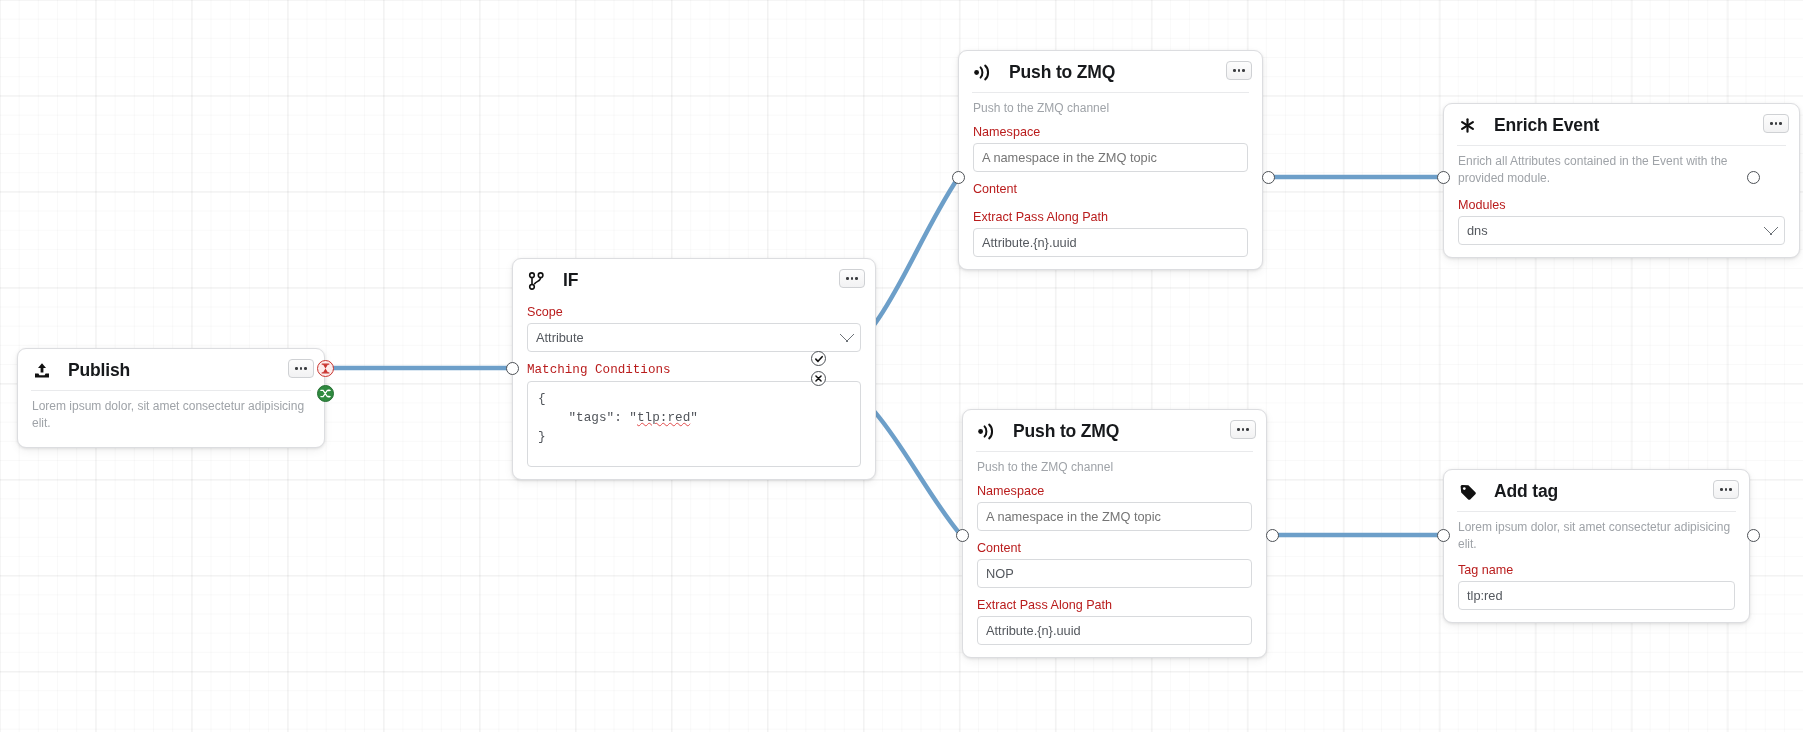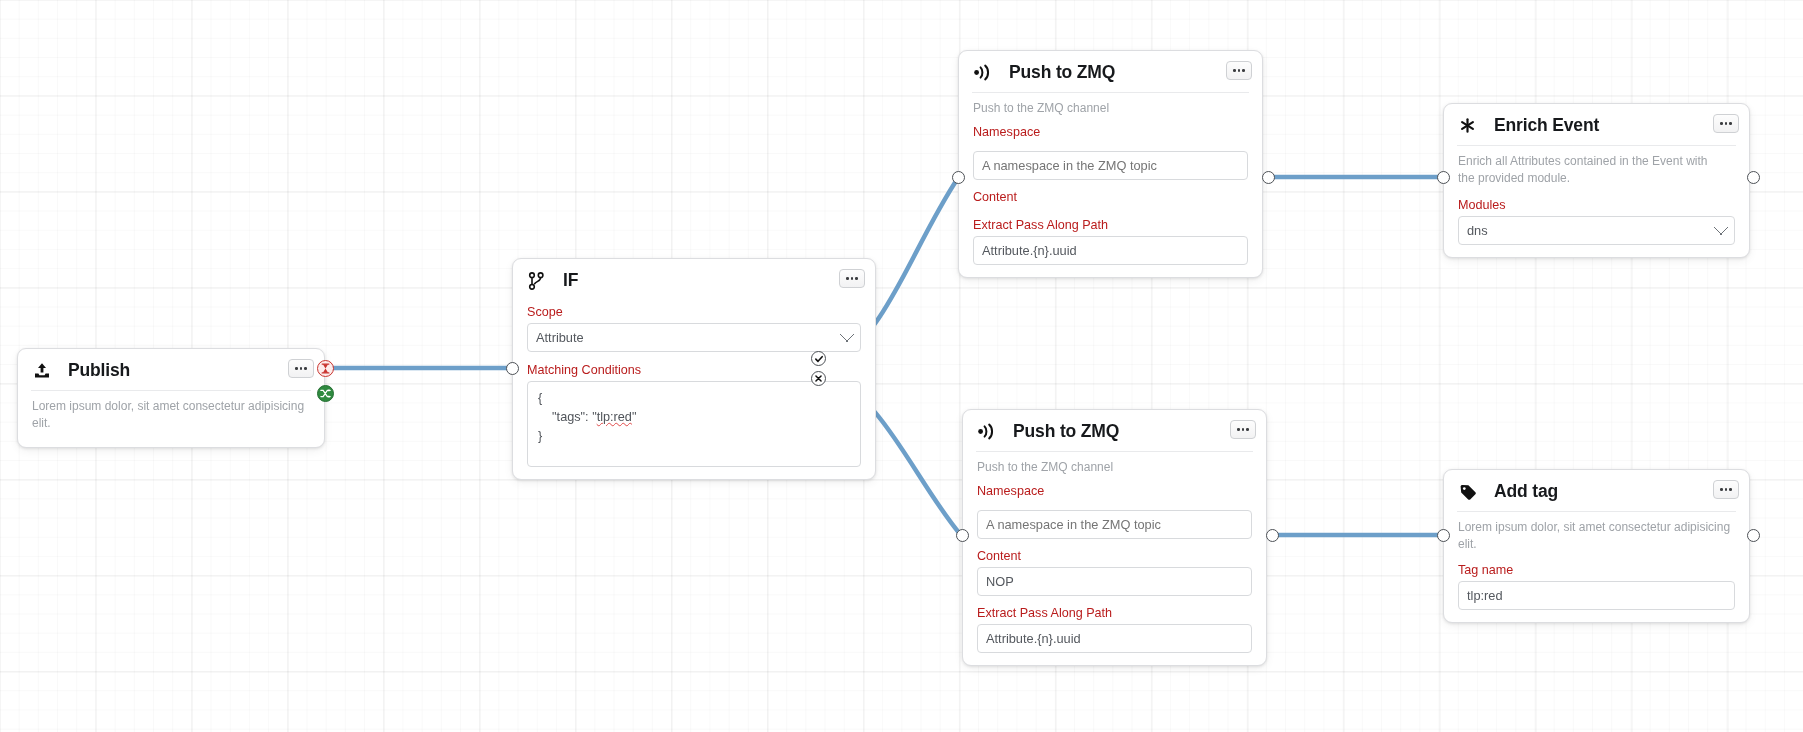--- a/index.html
+++ b/index.html
@@ -89,21 +89,21 @@
     width: 100%;
     border: 1px solid #d8dadd;
     border-radius: 4px;
     background: #fff;
     font-family: "Liberation Sans", sans-serif;
     font-size: 12.8px;
     color: #54585e;
     padding: 6px 8px;
     outline: none;
   }
-  .ctrl.placeholder { color: #ec4899; margin-top: 8px; }
+  .ctrl.placeholder { color: #ec4899; }
   select.ctrl {
     appearance: none;
     padding-right: 22px;
     background-image:
       linear-gradient(45deg, transparent 49%, #6d7278 50%, transparent 52%),
       linear-gradient(-45deg, transparent 49%, #6d7278 50%, transparent 52%);
     background-size: 8px 8px, 8px 8px;
     background-position: right 12px center, right 6px center;
     background-repeat: no-repeat;
   }
@@ -223,21 +223,21 @@
           <i></i>
           <i></i>
         </div>
     </div>
     <div class="field">
       <label class="field-label">Scope</label>
       <select class="ctrl">
         <option>Attribute</option>
       </select>
     </div>
-    <div class="field" style="padding-top:11px;">
+    <div class="field" style="padding-top:11px;font-family:Liberation Mono, monospace;">
       <label class="field-label">Matching Conditions</label>
       <div class="cond-box"><span>{</span>
 <span>    "tags": "</span><span class="squiggle">tlp:red</span><span>"</span>
 <span>}</span></div>
     </div>
   </div>
   <div class="port" style="left:506px; top:362px;"></div>
   <div class="port-icon" style="left:811px; top:351px;">
     <svg width="10" height="10" viewBox="0 0 12 12">
       <path d="M2.2 6.2 L4.8 8.8 L9.8 3.2" stroke="#111" stroke-width="1.9" fill="none" stroke-linecap="round" stroke-linejoin="round"></path>
@@ -275,21 +275,21 @@
       <label class="field-label">Content</label>
     </div>
     <div class="field" style="padding-top:10px;">
       <label class="field-label">Extract Pass Along Path</label>
       <input class="ctrl" type="text" placeholder="" value="Attribute.{n}.uuid" style="">
     </div>
   </div>
   <div class="port" style="left:952px; top:171px;"></div>
   <div class="port" style="left:1262px; top:171px;"></div>
 
-  <div class="node" style="left:1443px; top:103px; width:307px;">
+  <div class="node" style="left:1443px; top:103px; width:357px;">
     <div class="node-head">
       <span class="head-icon">
         <svg width="17" height="17" viewBox="0 0 18 18">
           <g stroke="#111" stroke-width="2.3" stroke-linecap="round">
             <path d="M9 2.4 V15.6"></path>
             <path d="M3.3 5.4 L14.7 12.6"></path>
             <path d="M3.3 12.6 L14.7 5.4"></path>
           </g>
         </svg>
       </span>

